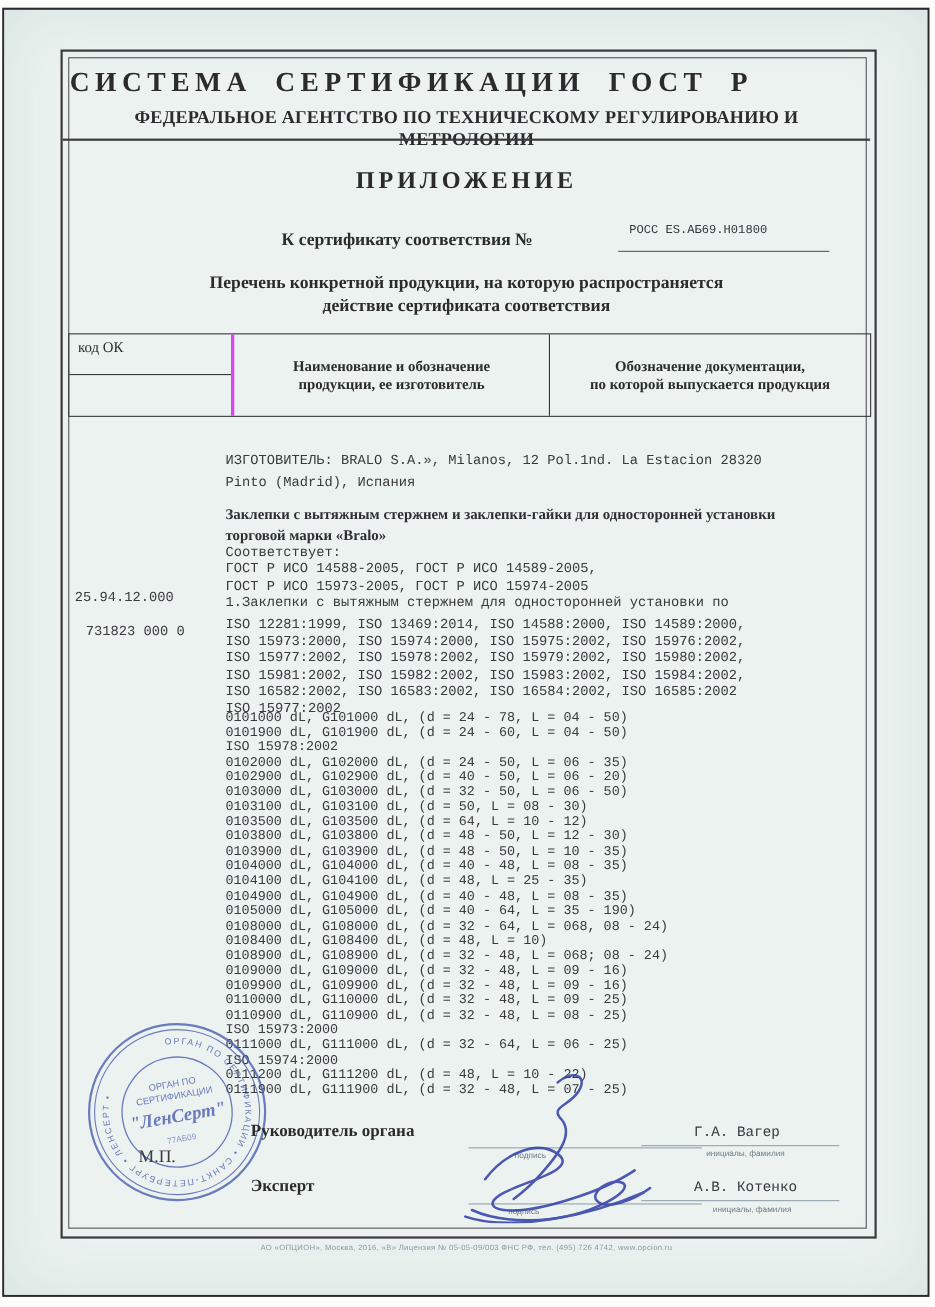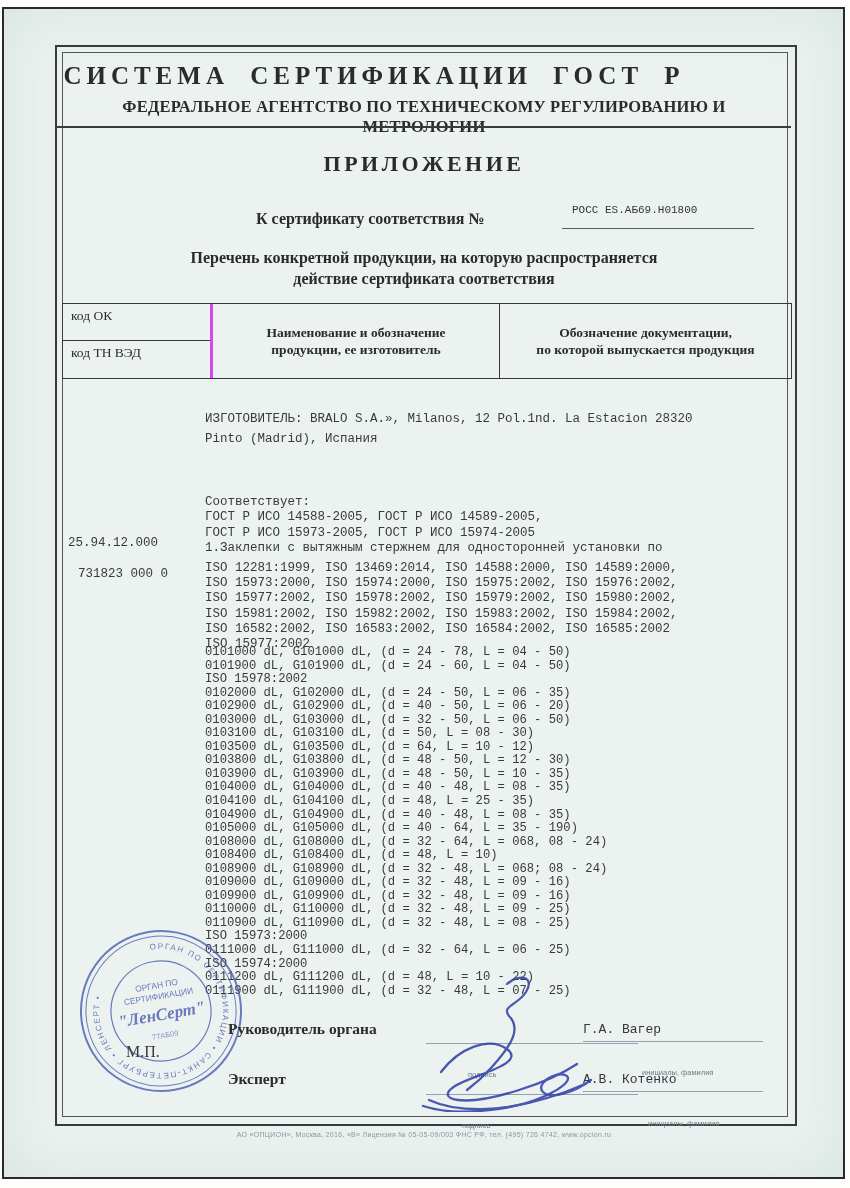--- a/index.html
+++ b/index.html
@@ -53,25 +53,25 @@
   .code-tnved{left:78px;top:567px;font-size:12.5px;}
 
   .stamp{position:absolute;left:76px;top:926px;transform:rotate(-10deg);opacity:.82;}
   .mp{position:absolute;left:126px;top:1043px;font-size:16px;color:#3a3a40;}
 
   .role-head{position:absolute;left:228px;top:1020px;font-size:15.5px;font-weight:700;}
   .role-expert{position:absolute;left:228px;top:1070px;font-size:15.5px;font-weight:700;}
   .sigline{position:absolute;border-top:1px solid #93a3ad;width:212px;left:426px;}
   .sigline.l1{top:1043px;} .sigline.l2{top:1094px;}
   .tinycap{position:absolute;font-family:"Liberation Sans","DejaVu Sans",sans-serif;
-           font-size:7.5px;color:#6d7b85;margin-top:24px;}
+           font-size:7.5px;color:#6d7b85;}
   .cap-sig1{left:468px;top:1046px;} .cap-sig2{left:462px;top:1097px;}
   .cap-nm1{left:642px;top:1044px;} .cap-nm2{left:648px;top:1095px;}
   .name{position:absolute;font-family:"Liberation Mono","DejaVu Sans Mono",monospace;
-        font-size:13px;color:#36363c;}
+        font-size:13px;color:#36363c;margin-left:48px;}
   .nm1{left:583px;top:1022px;} .nm2{left:583px;top:1072px;}
   .nameline{position:absolute;border-top:1px solid #93a3ad;width:180px;left:583px;}
   .nl1{top:1041px;} .nl2{top:1091px;}
 
   .signature-svg{position:absolute;left:415px;top:972px;}
   .footer{position:absolute;left:62px;top:1131px;width:724px;text-align:center;
           font-family:"Liberation Sans","DejaVu Sans",sans-serif;font-size:7px;color:#8a97a4;letter-spacing:.3px;}
 </style>
 </head>
 <body>
@@ -91,33 +91,34 @@
   <div class="cert-label">К сертификату соответствия №</div>
   <div class="cert-number">РОСС ES.АБ69.Н01800</div>
   <div class="cert-underline"></div>
 
   <div class="subtitle">Перечень конкретной продукции,  на которую распространяется
 действие сертификата соответствия</div>
 
   <div class="ptable">
     <div class="c1">
       <div class="sub">код ОК</div>
-      <div class="sub">код ТН ВЭД</div>
     </div>
     <div class="c2">Наименование и обозначение
 продукции, ее изготовитель</div>
     <div class="c3">Обозначение документации,
 по которой выпускается продукция</div>
   </div>
 
   <pre class="mono code-ok">25.94.12.000</pre>
   <pre class="mono code-tnved">731823 000 0</pre>
 
   <pre class="mono mfr">ИЗГОТОВИТЕЛЬ: BRALO S.A.», Milanos, 12 Pol.1nd. La Estacion 28320
 Pinto (Madrid), Испания</pre>
+  <div class="prod-desc">Заклепки с вытяжным стержнем и заклепки-гайки для односторонней установки
+торговой марки «Bralo»</div>
   <pre class="mono conf">Соответствует:
 ГОСТ Р ИСО 14588-2005, ГОСТ Р ИСО 14589-2005,
 ГОСТ Р ИСО 15973-2005, ГОСТ Р ИСО 15974-2005
 1.Заклепки с вытяжным стержнем для односторонней установки по</pre>
   <pre class="mono isos">ISO 12281:1999, ISO 13469:2014, ISO 14588:2000, ISO 14589:2000,
 ISO 15973:2000, ISO 15974:2000, ISO 15975:2002, ISO 15976:2002,
 ISO 15977:2002, ISO 15978:2002, ISO 15979:2002, ISO 15980:2002,
 ISO 15981:2002, ISO 15982:2002, ISO 15983:2002, ISO 15984:2002,
 ISO 16582:2002, ISO 16583:2002, ISO 16584:2002, ISO 16585:2002
 ISO 15977:2002</pre>

